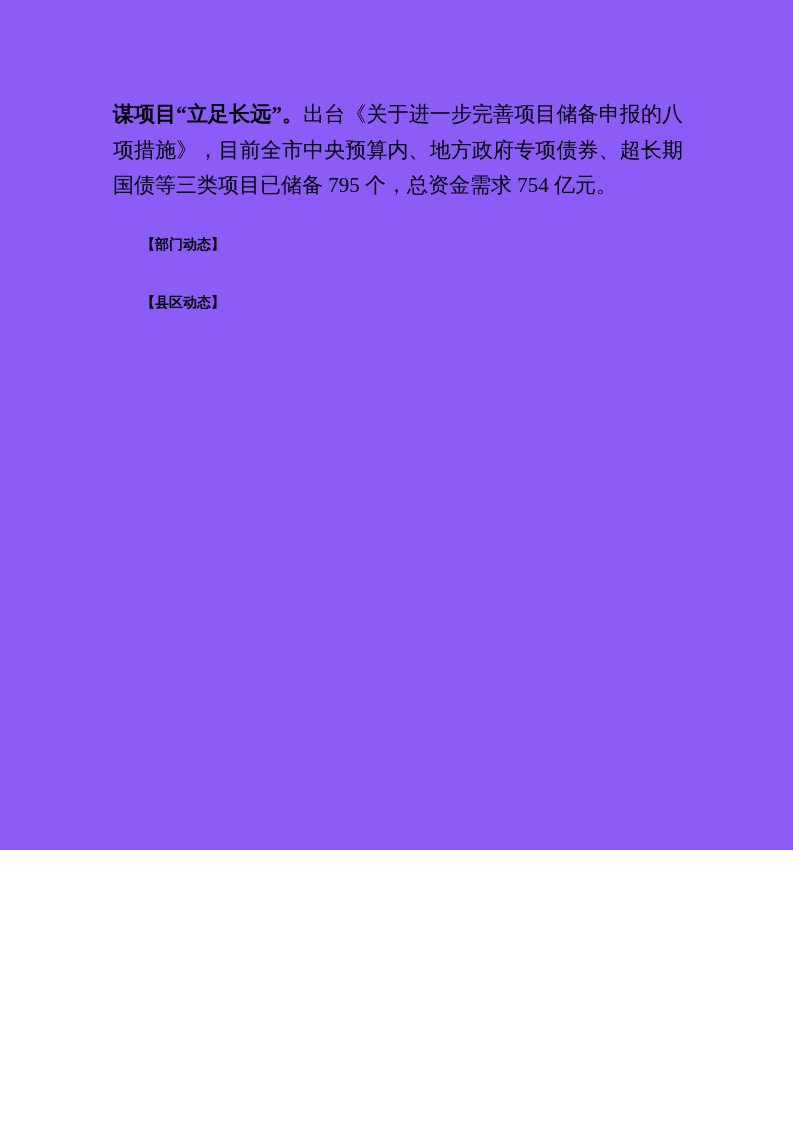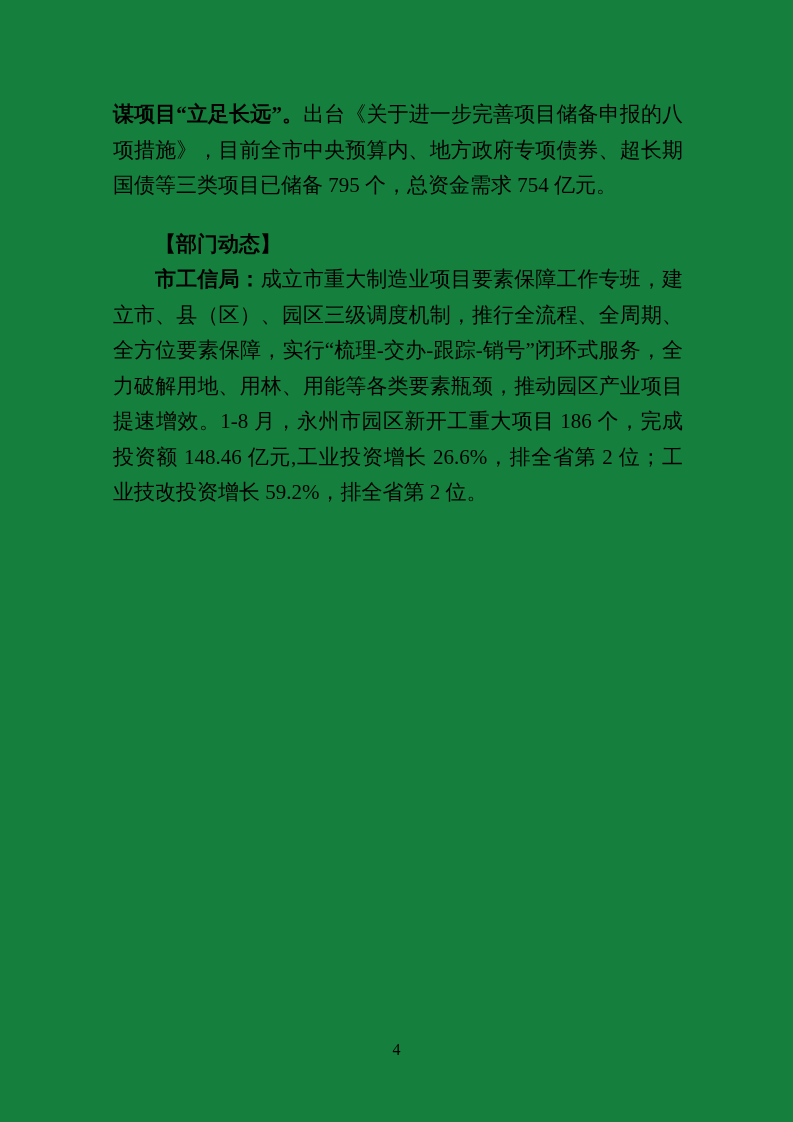--- a/index.html
+++ b/index.html
@@ -3,22 +3,22 @@
 <meta charset="utf-8">
 <style>
   html, body {
     margin: 0;
     padding: 0;
     background: #ffffff;
   }
   .page {
     position: relative;
     width: 793px;
-    height: 1122px;
-    background: #15803d;
+    height: 850px;
+    background: #8b5cf6;
     color: #000000;
     font-family: "Liberation Serif", "DejaVu Serif", serif;
     overflow: hidden;
   }
   .content {
     position: absolute;
     top: 0;
     left: 113px;
     width: 570px;
     padding-top: 97px;
@@ -32,21 +32,21 @@
     text-indent: 2em;
   }
   .para.no-indent {
     text-indent: 0;
   }
   .lead {
     font-weight: 700;
   }
   .heading {
     margin: 23px 0 0 0;
-    font-size: 21px;
+    font-size: 14px;
     line-height: 35.5px;
     font-weight: 700;
     text-indent: 2em;
     text-align: left;
   }
   .page-number {
     position: absolute;
     top: 1040px;
     left: 0;
     width: 100%;
@@ -59,21 +59,21 @@
 </head>
 <body>
 
 <div class="page">
   <div class="content">
 
     <p class="para no-indent"><span class="lead">谋项目“立足长远”。</span><span>出台《关于进一步完善项目储备申报的八项措施》，目前全市中央预算内、地方政府专项债券、超长期国债等三类项目已储备 795 个，总资金需求 754 亿元。</span></p>
 
     <p class="heading">【部门动态】</p>
 
-    <p class="para"><span class="lead">市工信局：</span><span>成立市重大制造业项目要素保障工作专班，建立市、县（区）、园区三级调度机制，推行全流程、全周期、全方位要素保障，实行“梳理-交办-跟踪-销号”闭环式服务，全力破解用地、用林、用能等各类要素瓶颈，推动园区产业项目提速增效。1-8 月，永州市园区新开工重大项目 186 个，完成投资额 148.46 亿元,工业投资增长 26.6%，排全省第 2 位；工业技改投资增长 59.2%，排全省第 2 位。</span></p>
 
 
+    <p class="heading">【县区动态】</p>
 
 
   </div>
 
   <div class="page-number">4</div>
 </div>
 
 </body></html>

